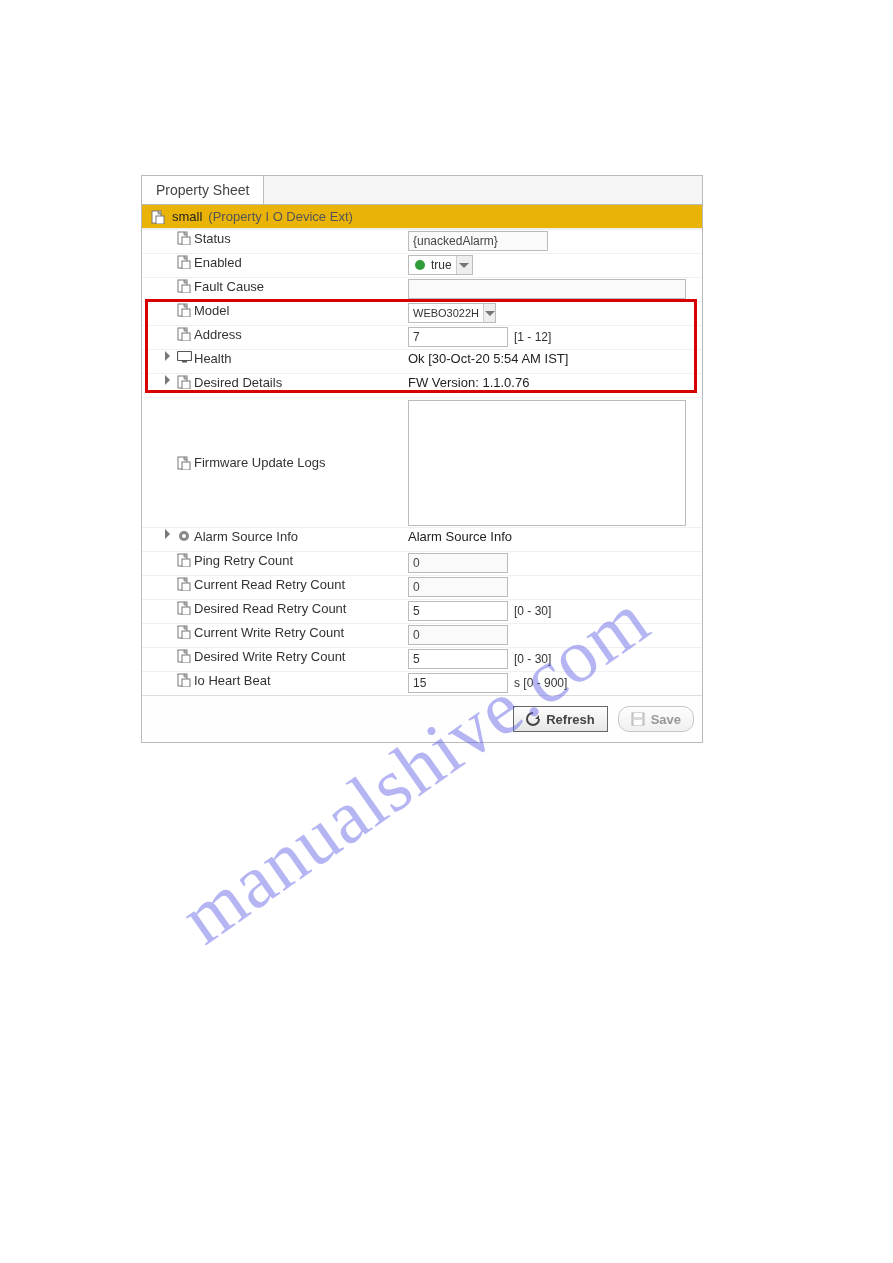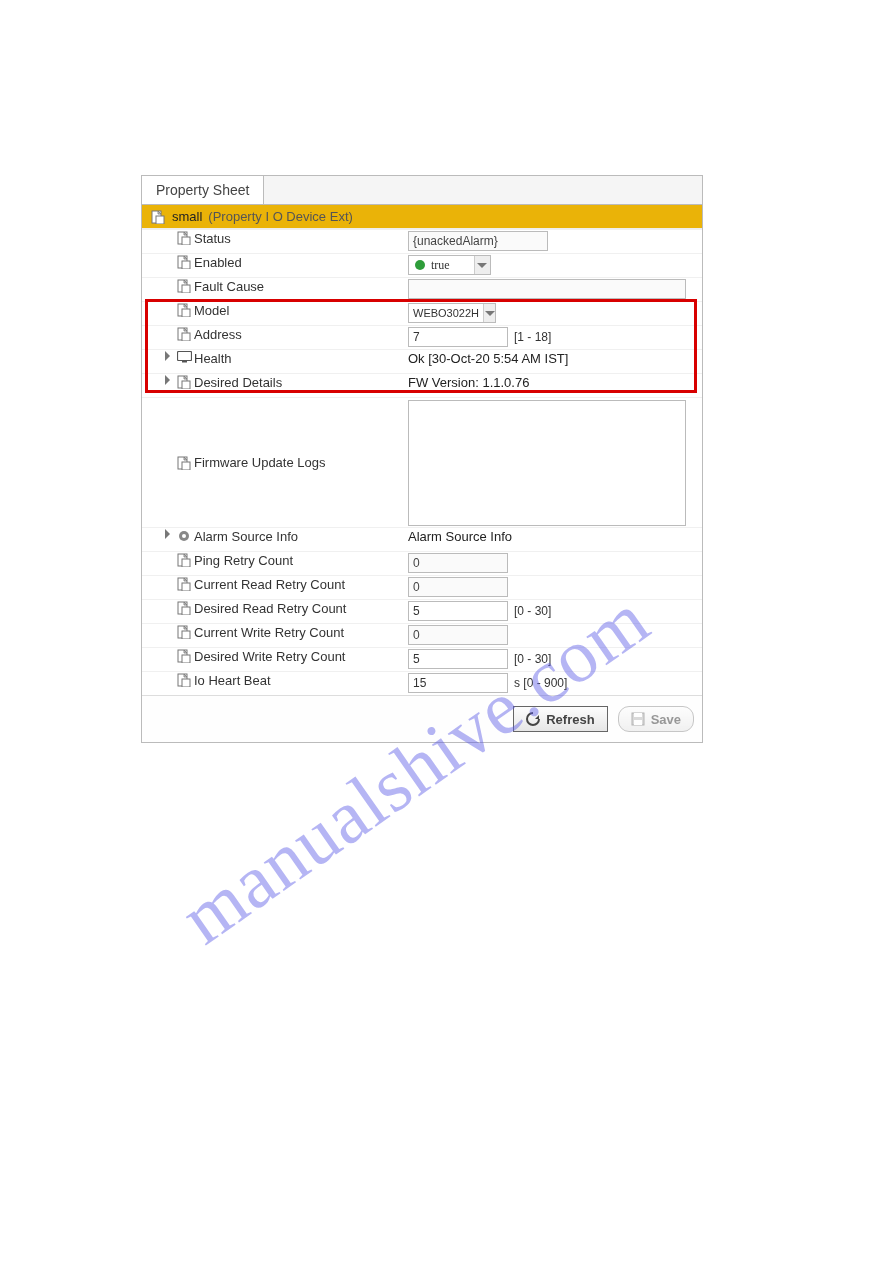--- a/index.html
+++ b/index.html
@@ -81,21 +81,21 @@
   }
   .enabled-pill {
     display:inline-flex; align-items:center;
     border:1px solid #bbb; height:20px;
     background:#fff;
   }
   .enabled-pill .dot {
     width:10px;height:10px;border-radius:50%;
     background:#2e9d3a;margin:0 6px;
   }
-  .enabled-pill .txt { padding-right:24px; font-size:12px; color:#333;font-family:Liberation Serif, serif; }
+  .enabled-pill .txt { padding-right:4px; font-size:12px; color:#333; }
   .enabled-pill .dd {
     width:16px;height:18px;background:#eee;border-left:1px solid #ccc;
     display:inline-flex;align-items:center;justify-content:center;
   }
   .range-hint { font-size:12px; color:#333; }
   .textarea-box {
     border:1px solid #bbb; background:#fff;
     width:278px; height:126px;
   }
   .highlight-box {
@@ -254,21 +254,21 @@
   <div class="row">
     <span class="exp-col"></span>
     <span class="icon-col">
         <svg class="doc-icon">
           <use href="#doc"></use>
         </svg>
       </span>
     <span class="label-col">Address</span>
     <span class="value-col">
       <span class="input-box w100">7</span>
-      <span class="range-hint">[1 - 18]</span>
+      <span class="range-hint">[1 - 12]</span>
     </span>
   </div>
 
   <div class="row">
     <span class="exp-col">
         <span class="tri-right"></span>
       </span>
     <span class="icon-col">
         <svg class="mon-icon">
           <use href="#mon"></use>

